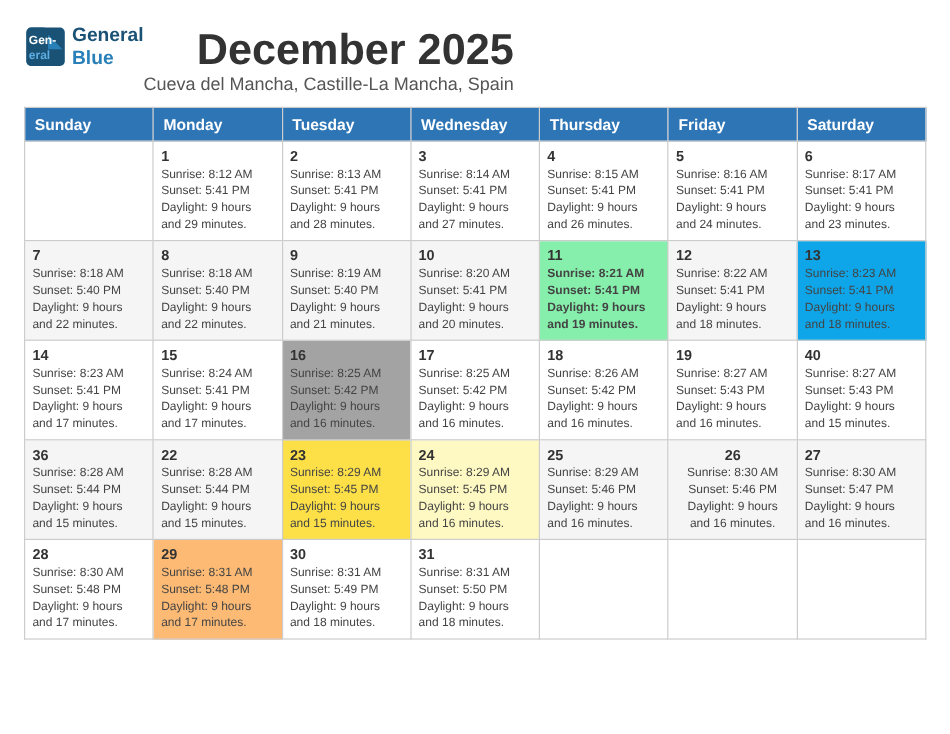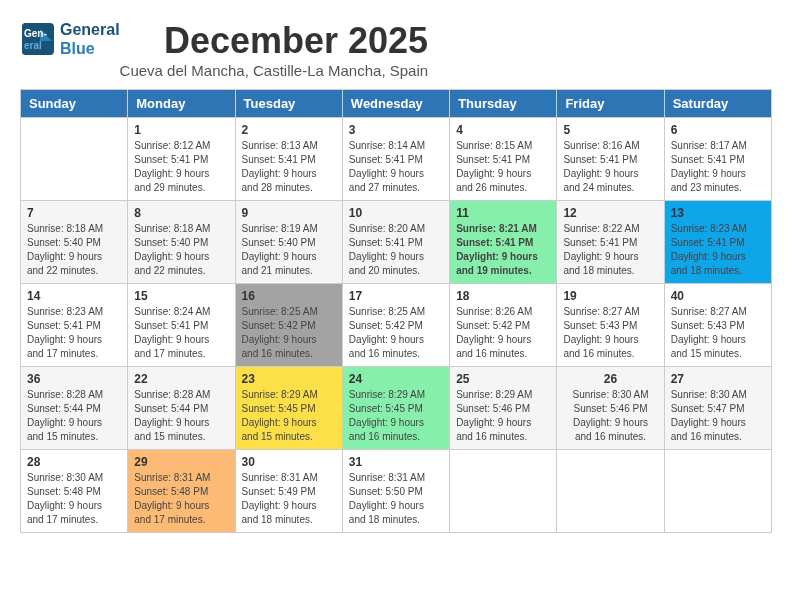--- a/index.html
+++ b/index.html
@@ -247,21 +247,21 @@
 Daylight: 9 hours
 and 15 minutes.</div>
         </td>
         <td style="background-color: #fde047;">
           <span class="day-number">23</span>
           <div class="day-info" style="white-space: pre-line;">Sunrise: 8:29 AM
 Sunset: 5:45 PM
 Daylight: 9 hours
 and 15 minutes.</div>
         </td>
-        <td style="background-color: #86efac;">
+        <td style="background-color: #fef9c3;">
           <span class="day-number">24</span>
           <div class="day-info" style="white-space: pre-line;">Sunrise: 8:29 AM
 Sunset: 5:45 PM
 Daylight: 9 hours
 and 16 minutes.</div>
         </td>
         <td style="background-color: rgb(245, 245, 245);">
           <span class="day-number">25</span>
           <div class="day-info" style="white-space: pre-line;">Sunrise: 8:29 AM
 Sunset: 5:46 PM

